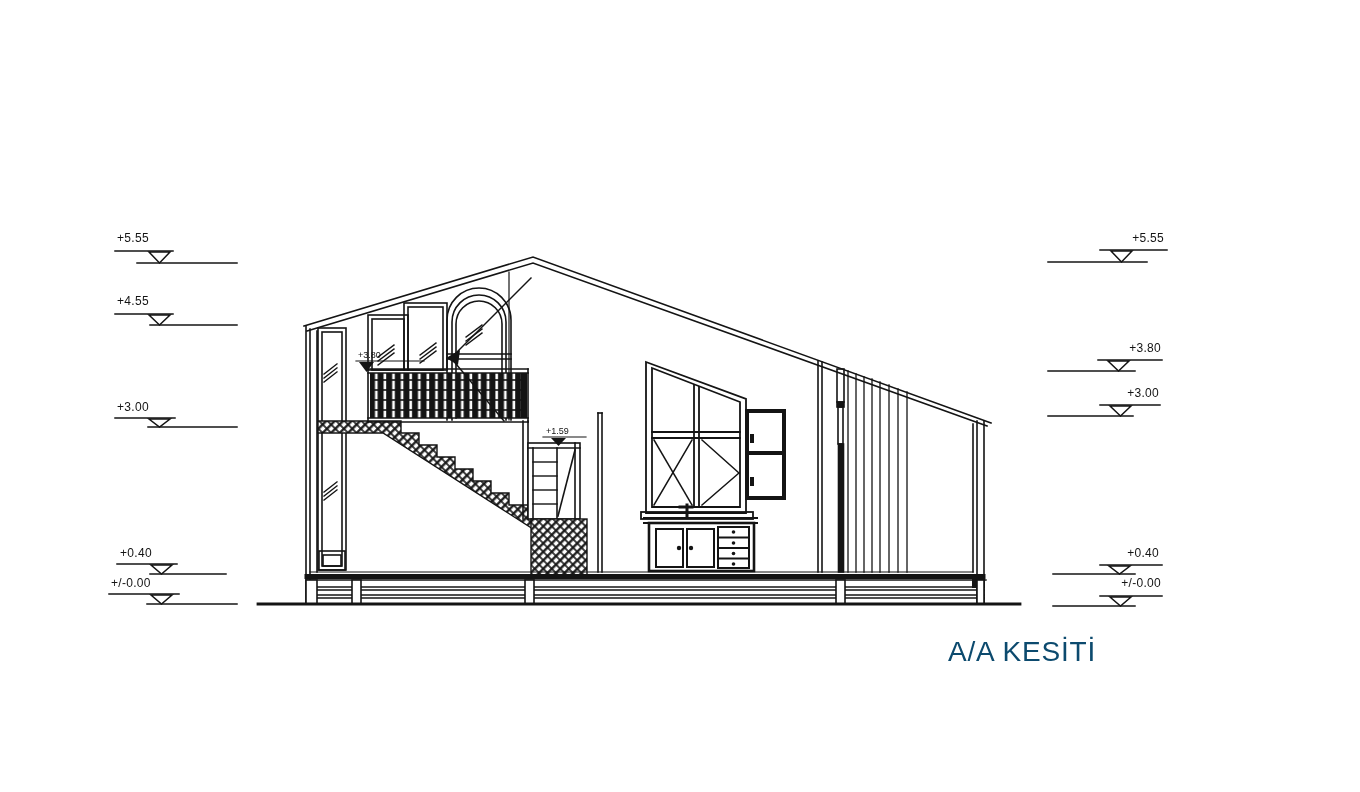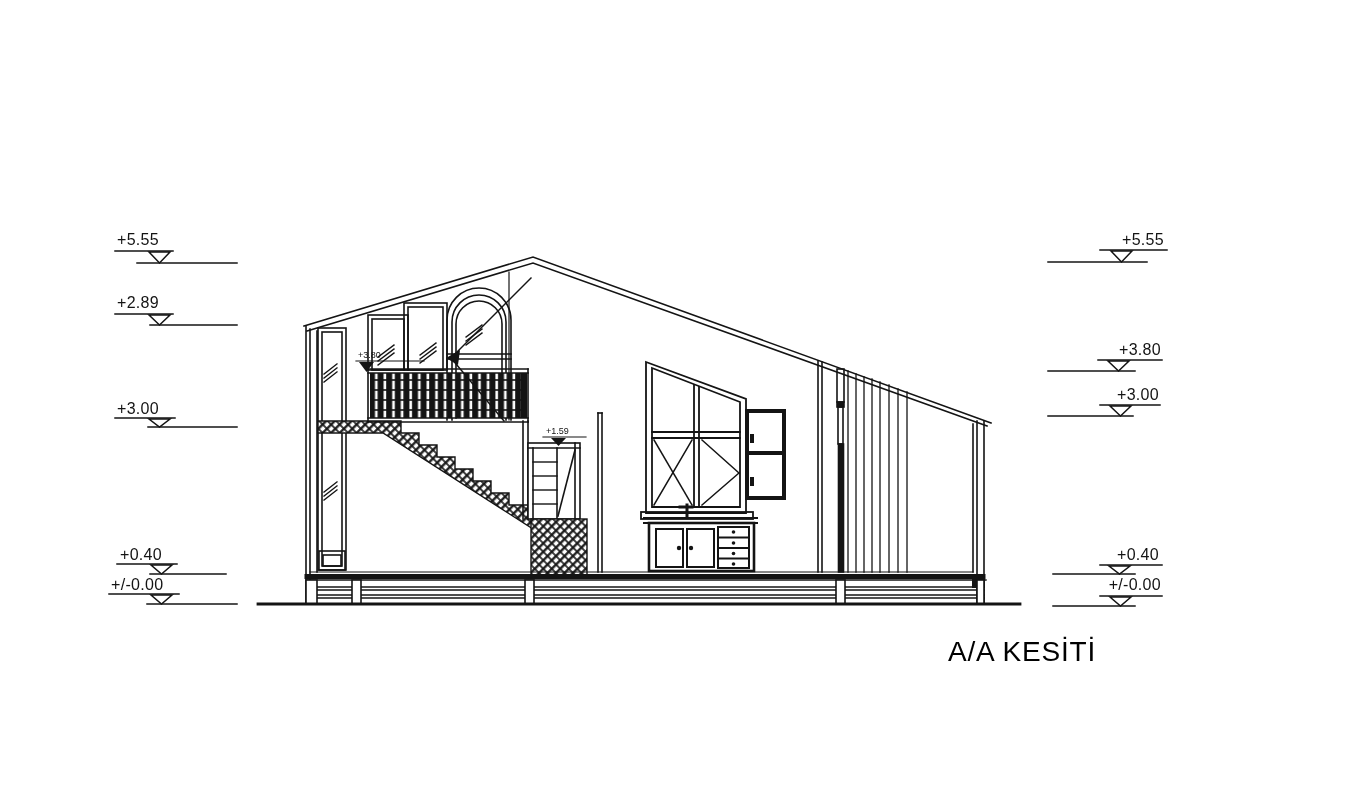--- a/index.html
+++ b/index.html
@@ -2,29 +2,29 @@
 <html><head>
 <meta charset="utf-8">
 <style>
   html,body{margin:0;padding:0;background:#fff;}
   #canvas{
     position:relative;width:1360px;height:792px;background:#ffffff;
     font-family:"Liberation Sans", sans-serif;color:#141414;overflow:hidden;
   }
   #drawing-svg{position:absolute;left:0;top:0;}
   .lvl{
-    position:absolute;font-size:16px;line-height:1;color:#141414;
+    position:absolute;font-size:12px;line-height:1;color:#141414;
     letter-spacing:0.3px;white-space:nowrap;
   }
   .lvl-small{
     position:absolute;font-size:9px;line-height:1;color:#141414;white-space:nowrap;
   }
   .drawing-title{
     position:absolute;left:948px;top:636px;font-size:28px;letter-spacing:0.8px;
-    color:#000000;white-space:nowrap;
+    color:#0c4a6e;white-space:nowrap;
   }
 </style>
 </head>
 <body>
 
 <div id="canvas">
 
   <svg id="drawing-svg" width="1360" height="792" viewBox="0 0 1360 792" fill="none" stroke="#141414" stroke-width="1.6" stroke-linecap="square">
 
     <defs>
@@ -280,21 +280,21 @@
 
       <line x1="356" y1="361" x2="424" y2="361" stroke-width="1.2"></line>
       <polygon points="359,362 374,362 366.5,372" fill="#141414" stroke="none"></polygon>
 
       <line x1="543" y1="437" x2="586" y2="437" stroke-width="1.2"></line>
       <polygon points="551,438 566,438 558.5,446" fill="#141414" stroke="none"></polygon>
     </g>
   </svg>
 
   <div class="lvl" style="left:117px;top:232px">+5.55</div>
-  <div class="lvl" style="left:117px;top:295px">+2.89</div>
+  <div class="lvl" style="left:117px;top:295px">+4.55</div>
   <div class="lvl" style="left:117px;top:401px">+3.00</div>
   <div class="lvl" style="left:120px;top:547px">+0.40</div>
   <div class="lvl" style="left:111px;top:577px">+/-0.00</div>
 
   <div class="lvl" style="right:196px;top:232px">+5.55</div>
   <div class="lvl" style="right:199px;top:342px">+3.80</div>
   <div class="lvl" style="right:201px;top:387px">+3.00</div>
   <div class="lvl" style="right:201px;top:547px">+0.40</div>
   <div class="lvl" style="right:199px;top:577px">+/-0.00</div>
 

